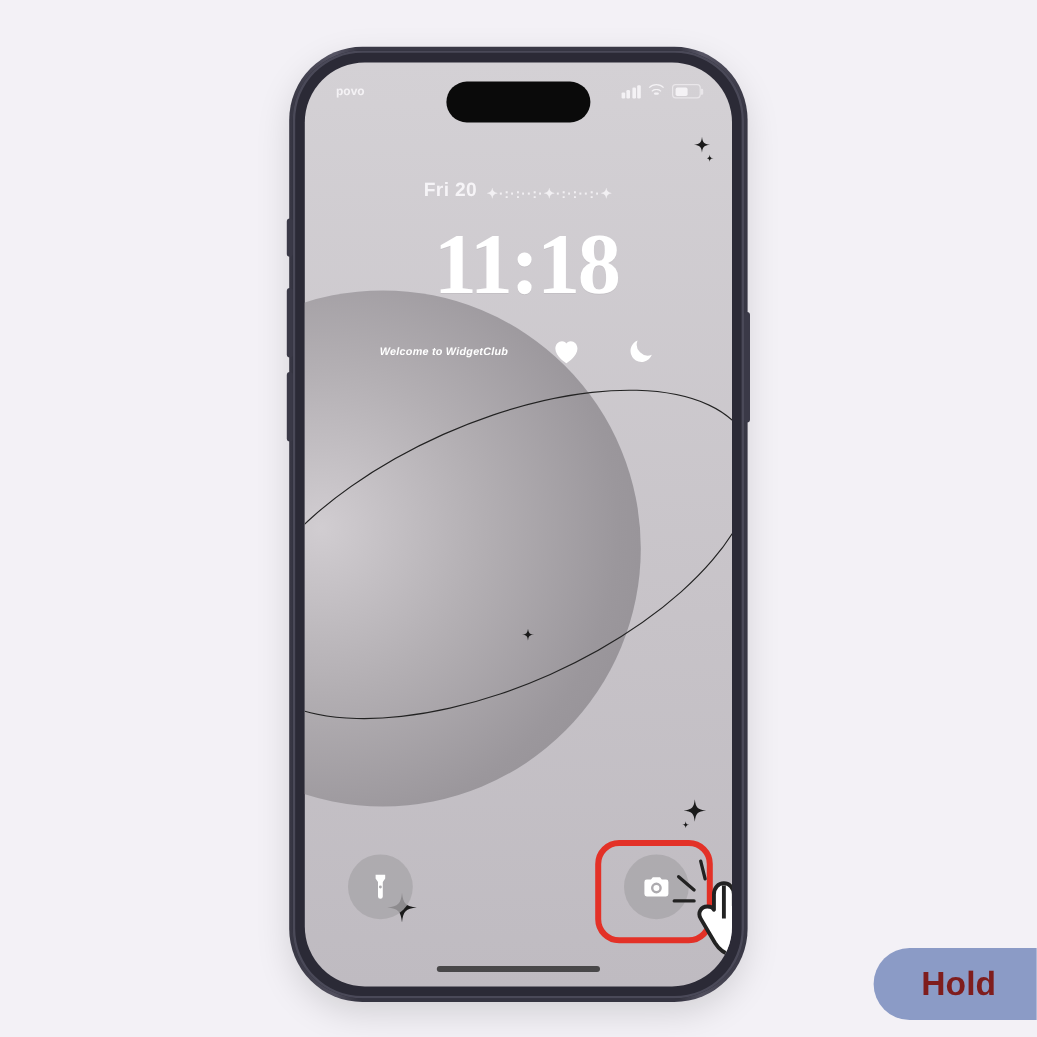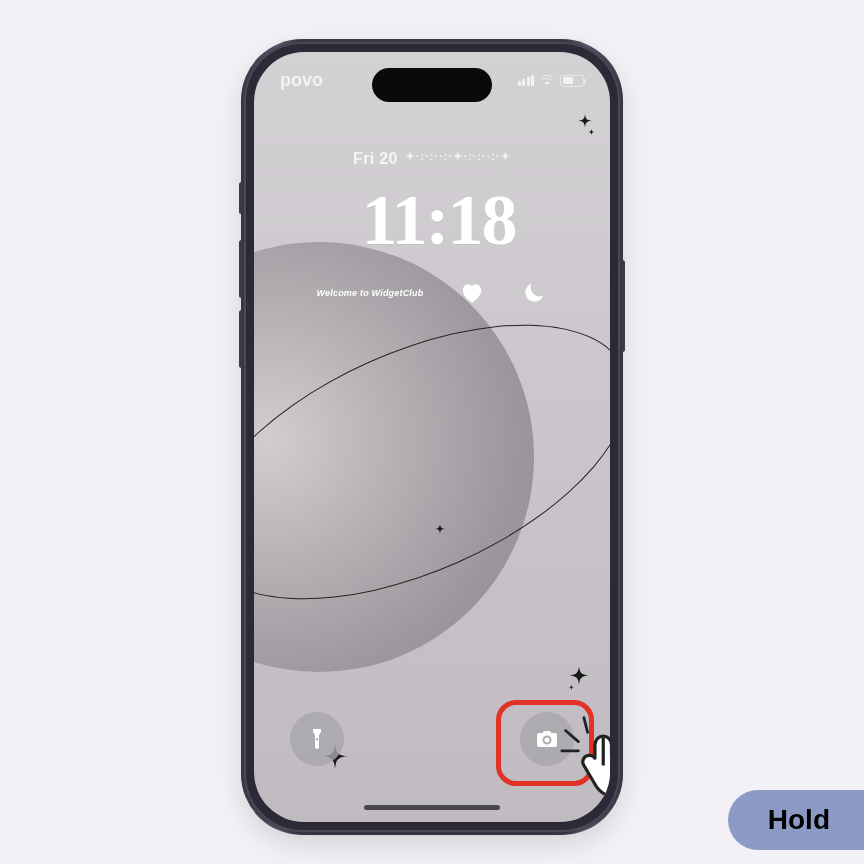--- a/index.html
+++ b/index.html
@@ -58,21 +58,21 @@
   }
 
   
   .status {
     position: absolute;
     top: 18px; left: 0; right: 0;
     display: flex;
     justify-content: space-between;
     align-items: center;
     padding: 0 26px;
-    font-size: 18px;
+    font-size: 10px;
     font-weight: 600;
     color: #f4f2f5;
   }
   .status-right { display:flex; align-items:center; gap:5px; }
   .sig-bars { display:flex; align-items:flex-end; gap:1.5px; }
   .sig-bars i { width:3px; background:#f4f2f5; border-radius:1px; }
   .sig-bars i:nth-child(1){height:5px} .sig-bars i:nth-child(2){height:7px}
   .sig-bars i:nth-child(3){height:9px} .sig-bars i:nth-child(4){height:11px}
   .wifi-icon { width:16px; height:12px; position:relative; }
   .wifi-icon::before, .wifi-icon::after, .wifi-icon span {
@@ -116,21 +116,21 @@
 
   .sparkle svg path{fill:currentColor}
 
   
   .date-row{
     position:absolute; top:98px; left:0; right:0;
     text-align:center;
     color:#f6f4f7;
     font-size:16px; font-weight:600;
     letter-spacing:.3px;
-    display:flex; justify-content:center; align-items:flex-start; gap:8px;
+    display:flex; justify-content:center; align-items:flex-end; gap:8px;
   }
   .date-dots{font-size:11px; letter-spacing:1px; opacity:.9}
   .clock{
     position:absolute; top:132px; left:0; right:0;
     text-align:center;
     color:#fff;
     font-size:72px; line-height:1;
     font-weight:700;
     font-family: Georgia, "Times New Roman", serif;
     letter-spacing:-2px;
@@ -181,21 +181,21 @@
     right:-42px; bottom:16px;
     width:92px;height:92px;
     pointer-events:none;
   }
   .tap-hand svg{position:absolute;inset:0}
 
   .hold-pill{
     position:absolute;
     right:0; bottom:14px;
     background:#8b9bc6;
-    color:#000000;
+    color:#7f1d1d;
     font-size:28px; font-weight:700;
     padding:14px 34px 14px 40px;
     border-radius:30px 0 0 30px;
   }
 </style>
 </head>
 <body>
 
 <div class="phone">
   <span class="btn-side btn-mute"></span>

